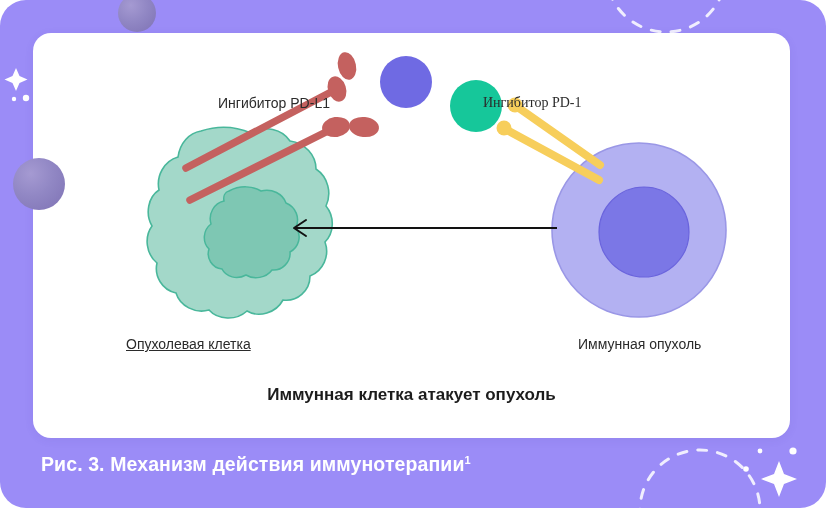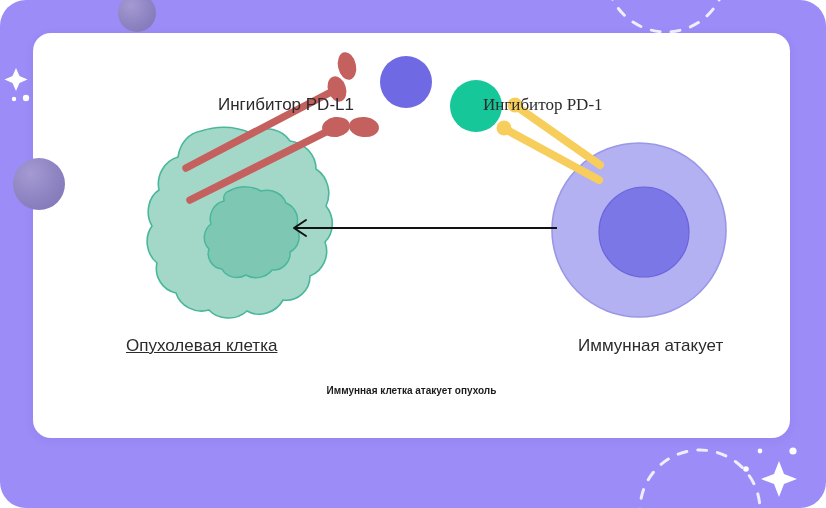--- a/index.html
+++ b/index.html
@@ -68,36 +68,36 @@
   .diagram {
     position: absolute;
     left: 33px;
     top: 33px;
     width: 757px;
     height: 405px;
   }
 
   .label {
     position: absolute;
-    font-size: 17px;
+    font-size: 14px;
     color: #2b2b2b;
     white-space: nowrap;
   }
   .label-pdl1 { left: 185px; top: 62px; }
   .label-pd1  { left: 450px; top: 62px; font-family: Liberation Serif, serif; }
   .label-tumor { left: 93px; top: 303px; text-decoration: underline; }
   .label-immune { left: 545px; top: 303px; }
 
   .headline {
     position: absolute;
     left: 0;
     top: 352px;
     width: 757px;
     text-align: center;
-    font-size: 10px;
+    font-size: 17px;
     font-weight: bold;
     color: #1c1c1c;
   }
 
   .sphere {
     position: absolute;
     border-radius: 50%;
     background: radial-gradient(circle at 34% 30%, #a59ad2 0%, #9187c4 45%, #7e72b4 100%);
   }
   .sphere-top  { left: 118px; top: -6px; width: 38px; height: 38px; }
@@ -199,19 +199,22 @@
 
       <g>
         <line x1="262" y1="195" x2="524" y2="195" stroke="#121212" stroke-width="2"></line>
         <polyline points="273,187 261,195 273,203" fill="none" stroke="#121212" stroke-width="2" stroke-linecap="round" stroke-linejoin="round"></polyline>
       </g>
     </svg>
 
     <div class="label label-pdl1">Ингибитор PD-L1</div>
     <div class="label label-pd1">Ингибитор PD-1</div>
     <div class="label label-tumor">Опухолевая клетка</div>
-    <div class="label label-immune">Иммунная атакует</div>
+    <div class="label label-immune">Иммунная опухоль</div>
 
     <div class="headline">Иммунная клетка атакует опухоль</div>
   </div>
 
+  <div class="caption">
+    <span>Рис. 3. Механизм действия иммунотерапии</span><sup>1</sup>
+  </div>
 
 </div>
 
 </body></html>

